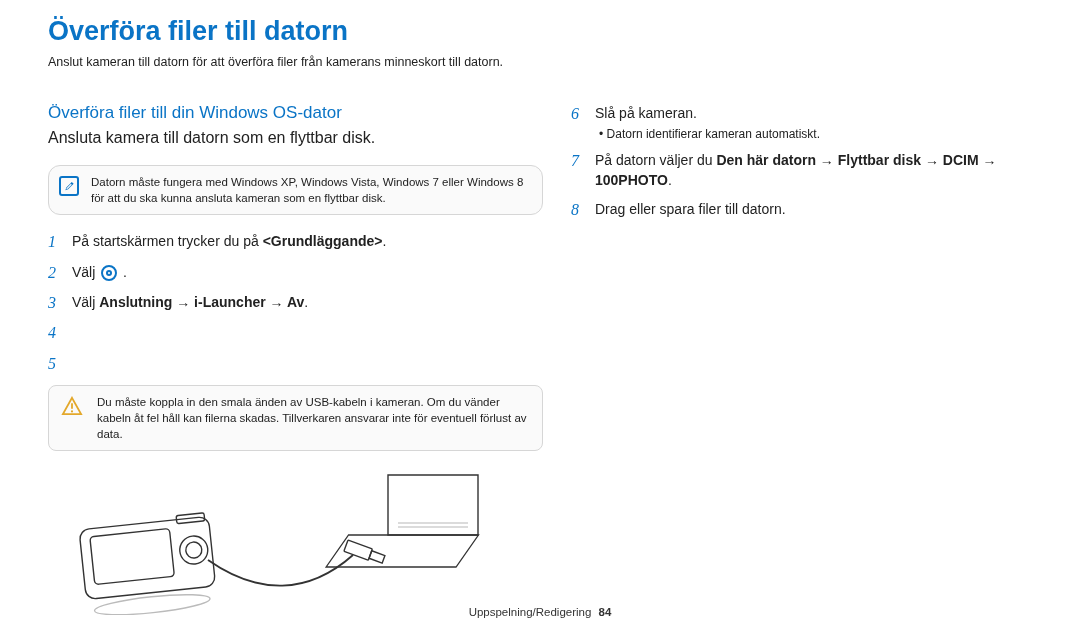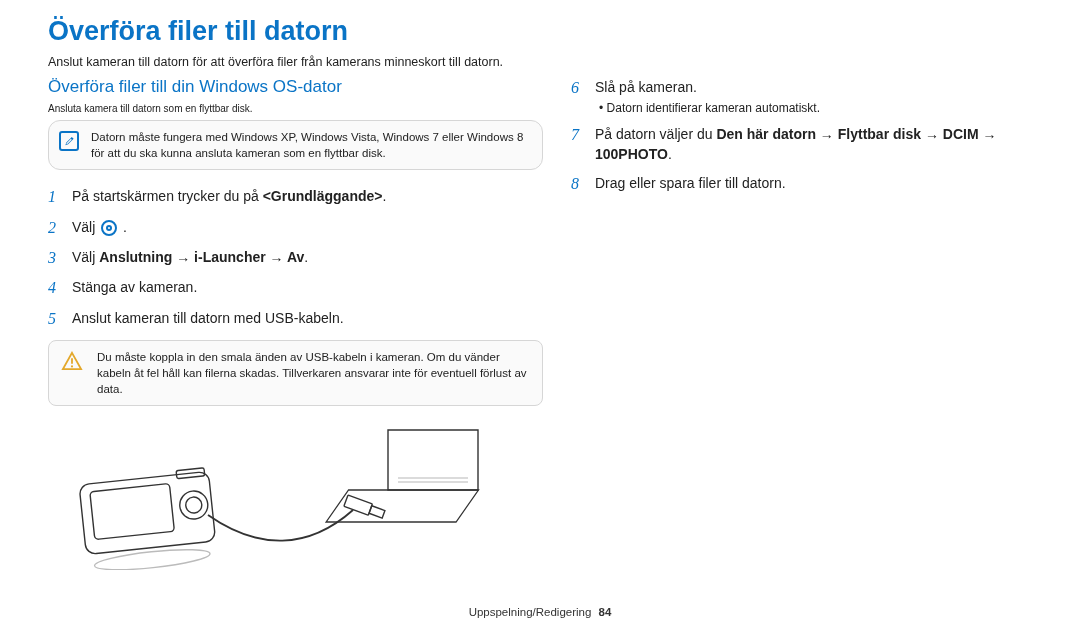--- a/index.html
+++ b/index.html
@@ -1,24 +1,24 @@
 <!DOCTYPE html>
 <html><head>
 <meta charset="utf-8">
 <style>
   * { box-sizing: border-box; margin: 0; padding: 0; }
   html, body { width: 1080px; height: 630px; font-family: Arial, Helvetica, sans-serif; background: #fff; color: #222; }
   .page { padding: 16px 48px 10px 48px; position: relative; height: 100%; }
   .title { font-size: 27px; font-weight: bold; color: #0a74c6; margin-bottom: 8px; }
-  .intro { font-size: 12.5px; margin-bottom: 8px; }
+  .intro { font-size: 12.5px; margin-bottom: 34px; }
   .columns { display: flex; gap: 28px; }
   .col-left { flex: 0 0 495px; }
   .col-right { flex: 1; }
   .subhead { font-size: 17px; font-weight: normal; color: #0a74c6; margin-bottom: 6px; }
-  .sub-intro { font-size: 10px; margin-bottom: 6px; }
+  .sub-intro { font-size: 16px; margin-bottom: 18px; }
 
   .note-box { border: 1px solid #d6d6d6; background: #fafafa; border-radius: 12px; padding: 8px 10px 8px 42px; position: relative; font-size: 11.5px; line-height: 1.4; margin-bottom: 16px; }
   .note-box .note-icon { position: absolute; left: 10px; top: 10px; width: 20px; height: 20px; border: 2px solid #0a74c6; border-radius: 3px; display: flex; align-items: center; justify-content: center; }
   .note-box .note-icon svg { width: 11px; height: 11px; }
 
   .warn-box { border: 1px solid #d6d6d6; background: #fafafa; border-radius: 8px; padding: 8px 10px 8px 48px; position: relative; font-size: 11.5px; line-height: 1.4; margin-top: 10px; margin-bottom: 14px; }
   .warn-box .warn-icon { position: absolute; left: 12px; top: 10px; }
   .warn-box .warn-icon svg { width: 22px; height: 20px; }
 
   .steps { list-style: none; }
@@ -75,25 +75,23 @@
           </span>
         </li>
         <li>
           <span class="step-num">3</span>
           <span class="step-text">
             <span>Välj </span><b>Anslutning → i-Launcher → Av</b><span>.</span>
           </span>
         </li>
         <li>
           <span class="step-num">4</span>
-          <span class="step-text">Stänga av kameran.</span>
         </li>
         <li>
           <span class="step-num">5</span>
-          <span class="step-text">Anslut kameran till datorn med USB-kabeln.</span>
         </li>
       </ol>
 
       <div class="warn-box">
         <span class="warn-icon">
           <svg viewBox="0 0 24 22">
               <path fill="none" stroke="#e3a82b" stroke-width="2" d="M12 2 L22 20 L2 20 Z"></path>
               <line x1="12" y1="8" x2="12" y2="14" stroke="#e3a82b" stroke-width="2"></line>
               <circle cx="12" cy="17" r="1.2" fill="#e3a82b"></circle>
             </svg>

